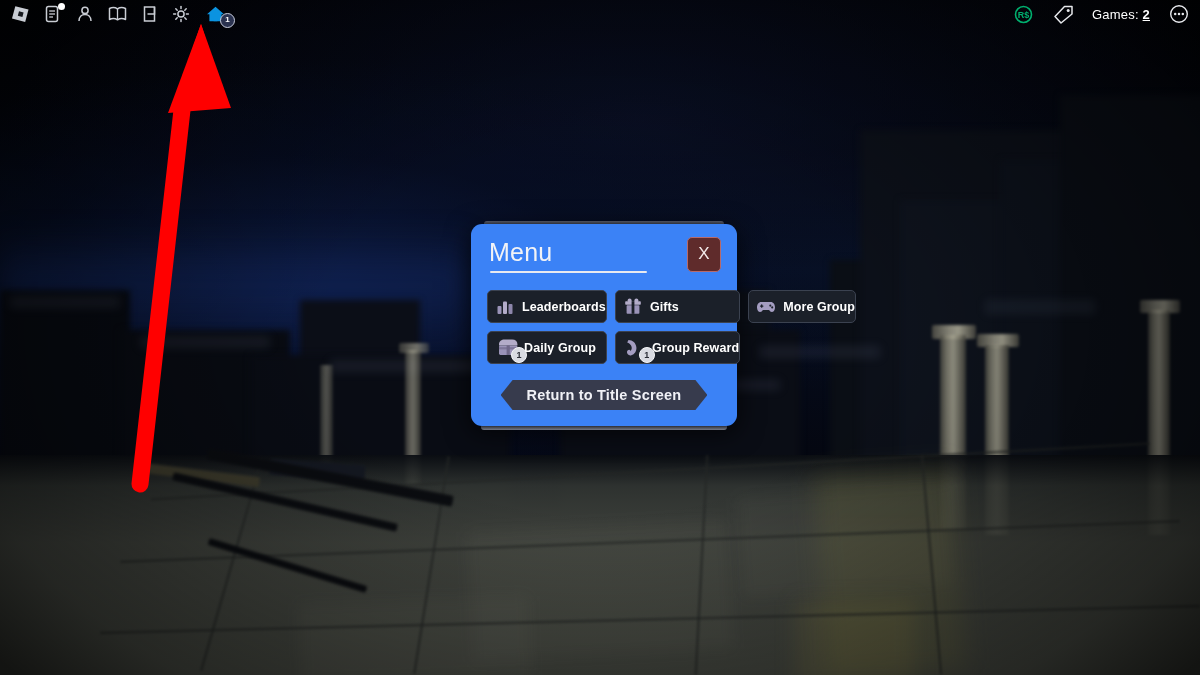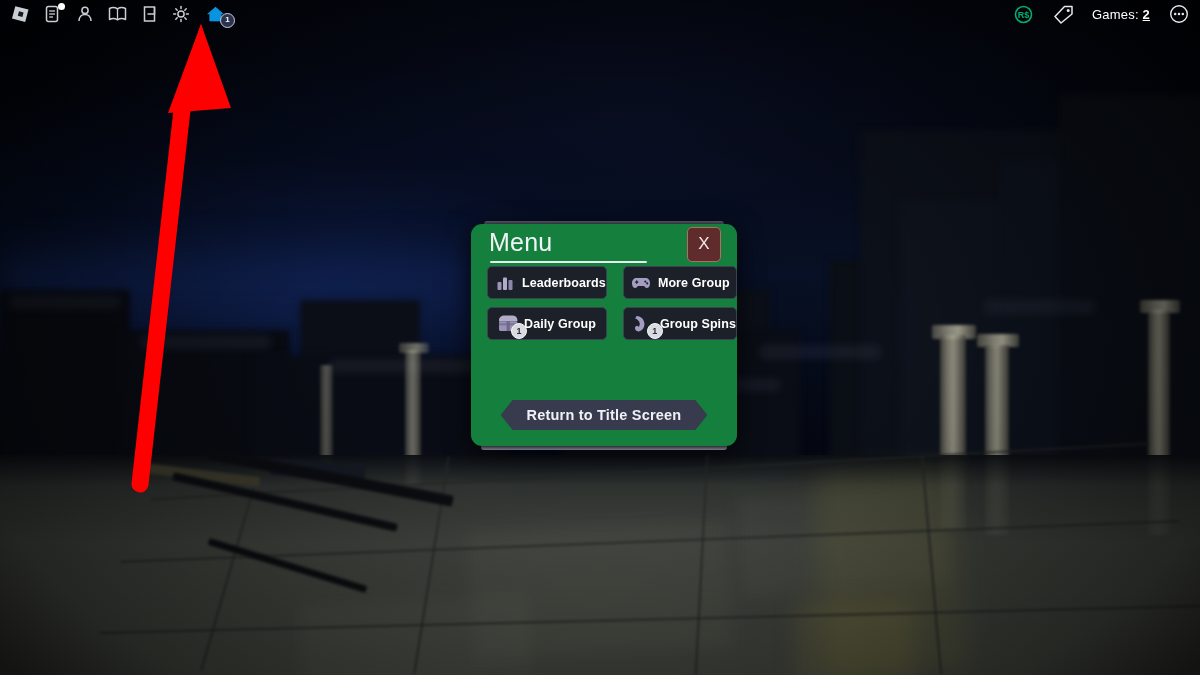--- a/index.html
+++ b/index.html
@@ -225,23 +225,23 @@
   .panel-bot-strip {
     position: absolute;
     left: 10px; bottom: -4px;
     width: 246px; height: 4px;
     border-radius: 0 0 3px 3px;
     background: linear-gradient(180deg, #3a3d46 0%, #9aa0b0 100%);
     opacity: .75;
   }
   .panel {
     position: relative;
-    background: #15803d;
+    background: #3b82f6;
     border-radius: 11px;
-    padding: 4px 16px 16px 16px;
+    padding: 14px 16px 16px 16px;
     box-shadow: 0 6px 26px rgba(0,0,0,0.75);
   }
   .panel-header {
     position: relative;
     display: flex;
     align-items: flex-start;
     justify-content: space-between;
     height: 38px;
   }
   .panel-title {
@@ -266,23 +266,24 @@
     border-radius: 5px;
     color: #f3eaea;
     font-size: 17px;
     line-height: 31px;
     text-align: center;
     cursor: pointer;
     margin-top: -1px;
   }
 
   .btn-grid {
+    margin-top: 14px;
     display: grid;
-    grid-template-columns: 1fr 1fr;
-    gap: 8px 16px;
+    grid-template-columns: 1fr 1fr 1fr;
+    gap: 8px 8px;
   }
   .menu-btn {
     position: relative;
     height: 31px;
     background: #1b2029;
     border: 1px solid #3b4250;
     border-radius: 5px;
     display: flex;
     align-items: center;
     padding-left: 7px;
@@ -327,21 +328,20 @@
   .return-btn {
     background: #373b4d;
     color: #f0f1f6;
     font-size: 14.5px;
     font-weight: bold;
     letter-spacing: .2px;
     padding: 7px 26px;
     clip-path: polygon(12px 0, calc(100% - 12px) 0, 100% 50%, calc(100% - 12px) 100%, 12px 100%, 0 50%);
     cursor: pointer;
     text-align: center;
-    margin-top: 44px;
   }
 
   
   .arrow-svg {
     position: absolute;
     left: 0; top: 0;
     width: 1200px; height: 675px;
     z-index: 60;
     pointer-events: none;
   }
@@ -532,20 +532,32 @@
             <svg width="18" height="16" viewBox="0 0 18 16">
               <rect x="1.5" y="7" width="4" height="8" rx="1" fill="#9a93b8"></rect>
               <rect x="7" y="2.5" width="4" height="12.5" rx="1" fill="#b3acc9"></rect>
               <rect x="12.5" y="5" width="4" height="10" rx="1" fill="#8d86ab"></rect>
             </svg>
           </span>
           <span class="mb-label">Leaderboards</span>
         </div>
 
 
+        <div class="menu-btn">
+          <span class="mb-icon">
+            <svg width="18" height="17" viewBox="0 0 18 17">
+              <rect x="1.2" y="3.2" width="15.6" height="3.6" rx="0.8" fill="#b3acc9"></rect>
+              <rect x="2.6" y="7.2" width="12.8" height="8.6" rx="0.8" fill="#9a93b8"></rect>
+              <rect x="7.6" y="3.2" width="2.8" height="12.6" fill="#1b2029"></rect>
+              <circle cx="5.6" cy="2.6" r="2" fill="#b3acc9"></circle>
+              <circle cx="12.4" cy="2.6" r="2" fill="#b3acc9"></circle>
+            </svg>
+          </span>
+          <span class="mb-label">Gifts</span>
+        </div>
 
         <div class="menu-btn">
           <span class="mb-icon">
             <svg width="20" height="14" viewBox="0 0 20 14">
               <path fill="#a49dc1" d="M5.2 2 H14.8 C17.4 2 19.2 4.6 19 7.8 C18.85 10.6 17.4 12 15.9 12 C14.6 12 13.9 11 13.1 10 H6.9 C6.1 11 5.4 12 4.1 12 C2.6 12 1.15 10.6 1 7.8 C0.8 4.6 2.6 2 5.2 2 Z"></path>
               <rect x="3.9" y="5.4" width="3.6" height="1.3" rx="0.6" fill="#1b2029"></rect>
               <rect x="5.05" y="4.25" width="1.3" height="3.6" rx="0.6" fill="#1b2029"></rect>
               <circle cx="14.3" cy="5.6" r="1.05" fill="#1b2029"></circle>
               <circle cx="16.2" cy="7.4" r="1.05" fill="#1b2029"></circle>
             </svg>
@@ -566,21 +578,21 @@
           <span class="mb-label">Daily Group</span>
         </div>
 
         <div class="menu-btn wide-icon">
           <span class="mb-icon">
             <svg width="24" height="20" viewBox="0 0 24 20">
               <path fill="#a49dc1" d="M4.5 2 C8.5 2 12 5 12.4 9.4 C12.7 13 10.6 16.2 7.4 17.2 C5.2 17.9 3.2 16.6 3 14.6 C2.8 12.6 4.4 11.6 5.6 11.9 C6.4 12.1 6.6 12.7 6.4 13.2 C7.8 12 8.2 9.8 7.2 7.8 C6.4 6.2 5 5 3.2 4.4 Z"></path>
             </svg>
             <span class="mb-badge">1</span>
           </span>
-          <span class="mb-label">Group Spins</span>
+          <span class="mb-label">Group Reward</span>
         </div>
 
       </div>
 
       <div class="return-wrap">
         <div class="return-btn">Return to Title Screen</div>
       </div>
 
     </div>
 

